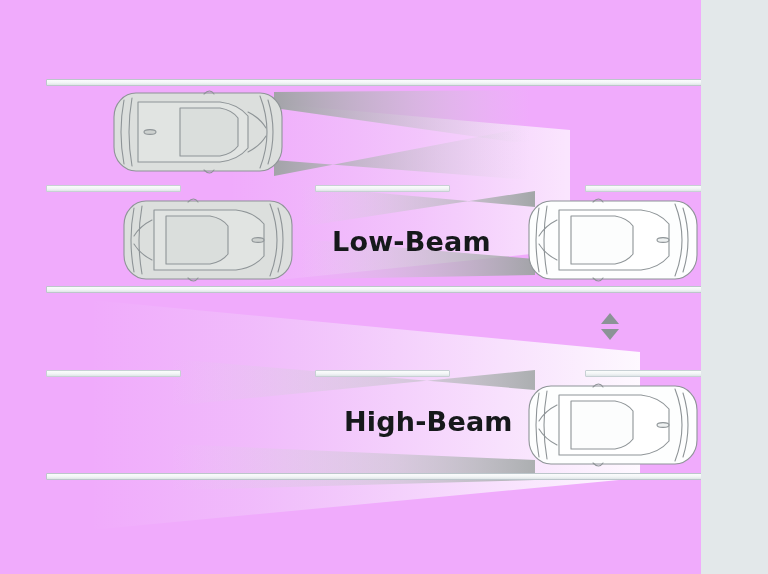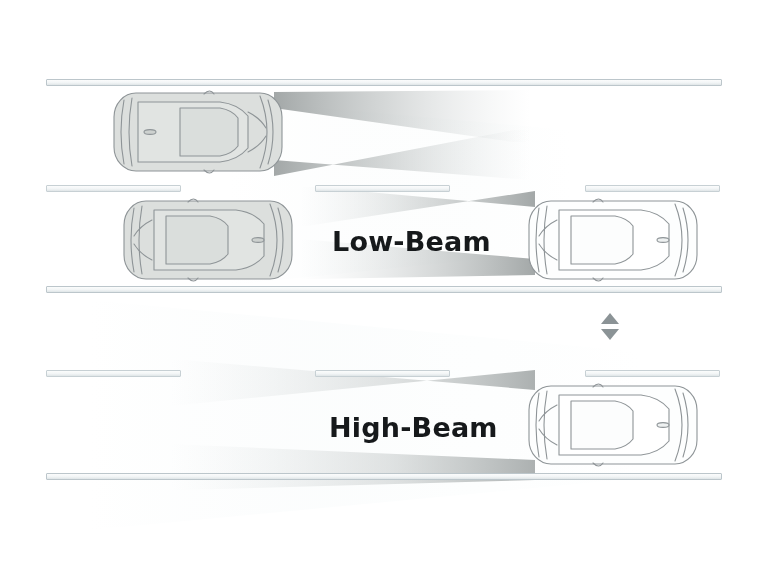--- a/index.html
+++ b/index.html
@@ -5,23 +5,23 @@
   html, body {
     margin: 0;
     padding: 0;
     background: #e3e8ea;
   }
   body {
     font-family: "DejaVu Sans", "Liberation Sans", sans-serif;
   }
   #scene {
     position: relative;
-    width: 768px;
+    width: 701px;
     height: 574px;
-    background: #ffffff;
+    background: #f0abfc;
     overflow: hidden;
   }
 
   
   .road-line {
     position: absolute;
     height: 7px;
     background: linear-gradient(to bottom, #fbfcfc 0%, #f2f5f6 55%, #dfe5e7 100%);
     border: 1px solid #c3ccd0;
     border-radius: 1px;
@@ -263,15 +263,15 @@
         <path d="M34 24 Q22 30 16 40" fill="none"></path>
         <path d="M34 64 Q22 58 16 48" fill="none"></path>
       </g>
       <g fill="none" stroke="#8e9497" stroke-width="1.1" stroke-linecap="round">
         <path d="M70 6 Q76 0 80 6"></path>
         <path d="M70 82 Q76 88 80 82"></path>
       </g>
     </svg>
   </div>
 
-  <div class="label" style="left:329px; top:406px;margin-top:6px;">High-Beam</div>
+  <div class="label" style="left:344px; top:406px;">High-Beam</div>
 
 </div>
 
 </body></html>

